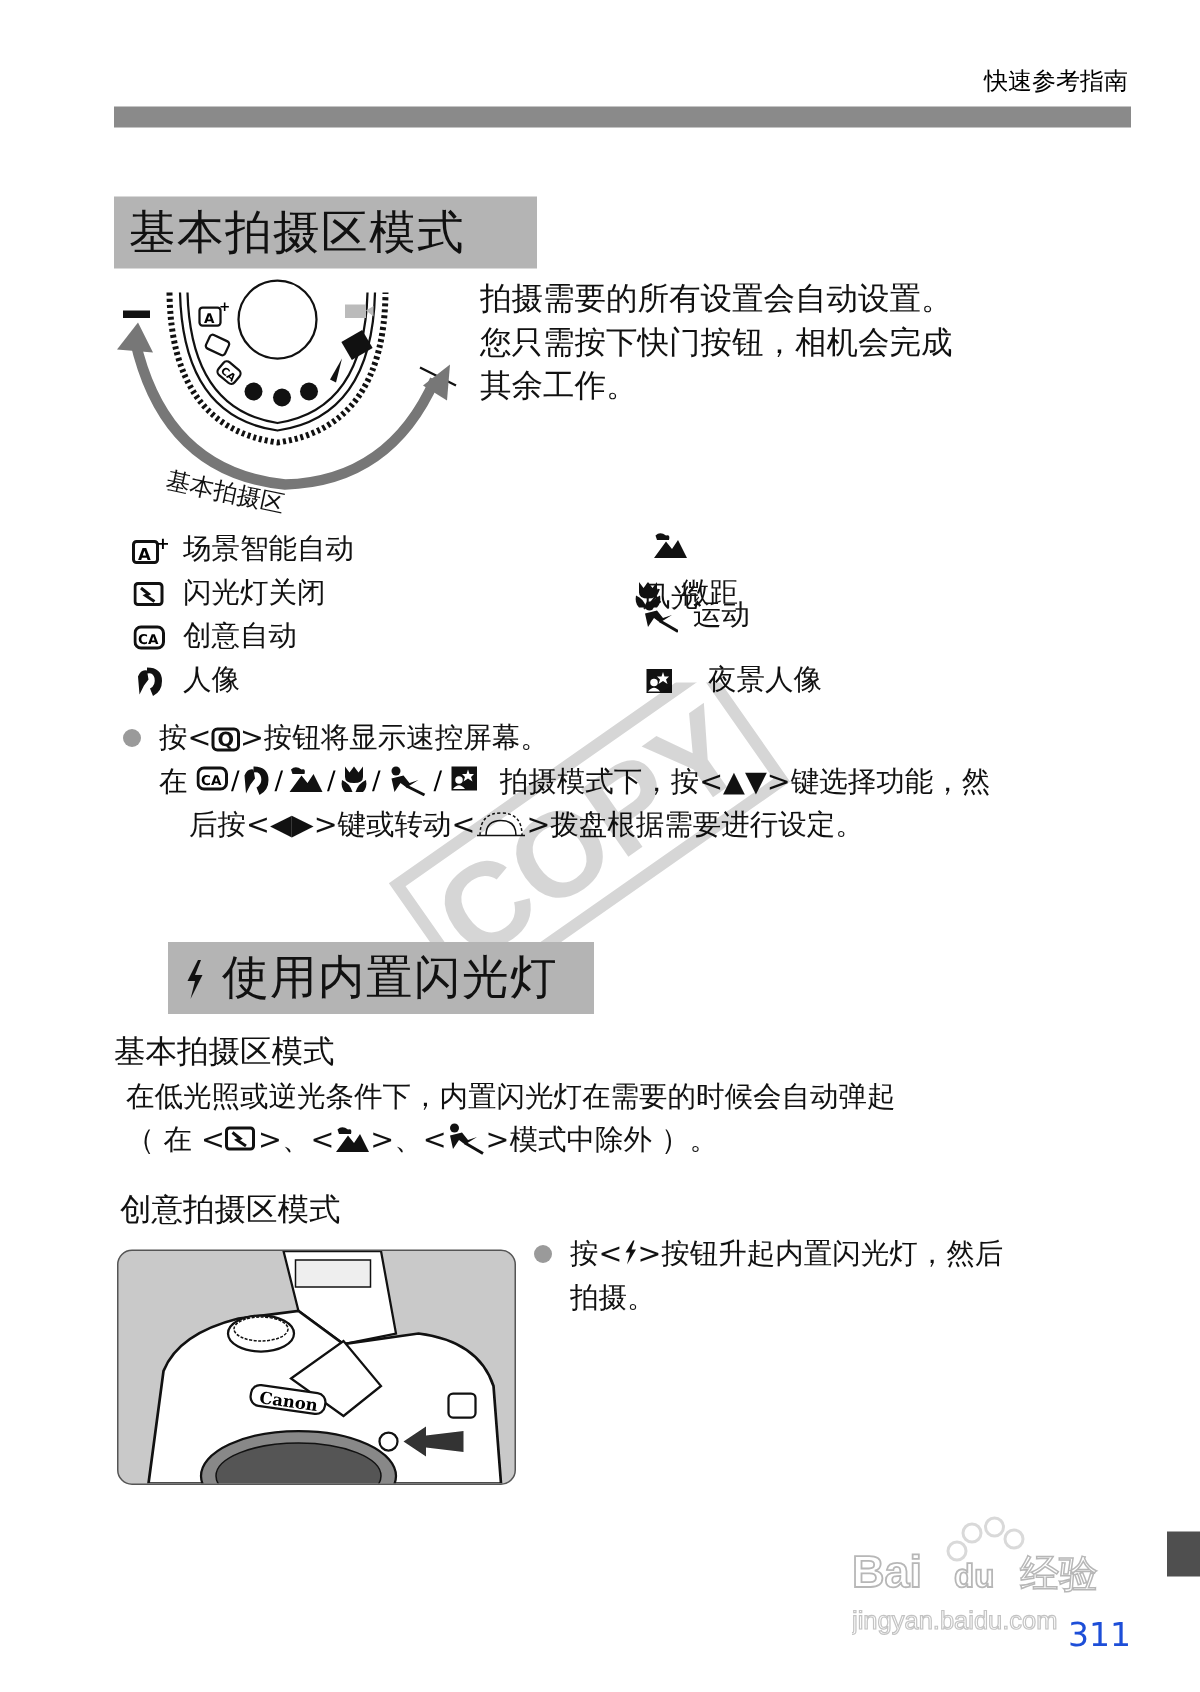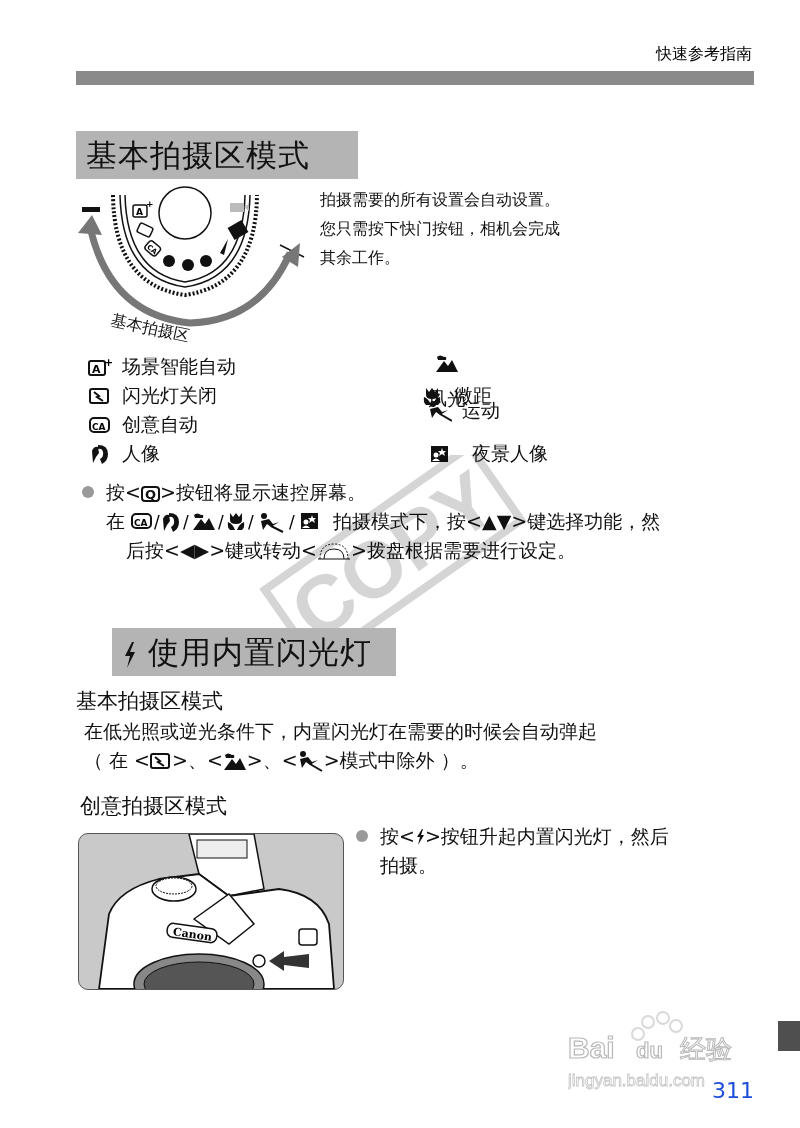--- a/index.html
+++ b/index.html
@@ -4,21 +4,21 @@
   <style>
     html, body { margin: 0; padding: 0; }
     body { width: 800px; height: 1128px; background: #ffffff; position: relative; overflow: hidden;
       font-family: "DejaVu Sans", "Liberation Sans", sans-serif; color: #111; }
     .abs { position: absolute; }
     .header-title { right: 48px; top: 44px; font-size: 16px; color: #000000; margin-left: 28px; }
     .header-bar { left: 76px; top: 71px; width: 678px; height: 14px; background: #8a8a8a; }
     .section-title { background: #b4b4b4; font-size: 31px; color: #111; padding: 0 10px; height: 48px; line-height: 48px; letter-spacing: 1px; }
     .st1 { left: 76px; top: 131px; width: 262px; }
     .st2 { left: 76px; top: 628px; width: 264px; margin-left: 36px; }
-    .intro { left: 320px; top: 185px; width: 400px; font-size: 16px; line-height: 29px; color: #111; }
+    .intro { left: 320px; top: 185px; width: 400px; font-size: 21px; line-height: 29px; color: #111; }
     .modes { left: 88px; top: 352px; width: 640px; font-size: 19px; line-height: 29px; }
     .mode-row { position: absolute; display: flex; align-items: center; gap: 10px; }
     .mode-icon { width: 24px; height: 22px; display: inline-flex; align-items: center; justify-content: center; }
     .boxed { border: 2px solid #111; border-radius: 4px; font-size: 12px; font-weight: bold; line-height: 14px; padding: 0 2px; height: 16px; box-sizing: border-box; display: inline-flex; align-items: center; }
     .bullet { width: 12px; height: 12px; border-radius: 50%; background: #9a9a9a; display: inline-block; }
     .note { left: 82px; top: 478px; width: 650px; font-size: 19px; line-height: 29px; }
     .note .line { position: absolute; left: 24px; white-space: nowrap; }
     .sub-heading { font-size: 21px; color: #111; }
     .h-basic { left: 76px; top: 687px; }
     .p-basic { left: 84px; top: 717px; width: 650px; font-size: 19px; line-height: 29px; }

